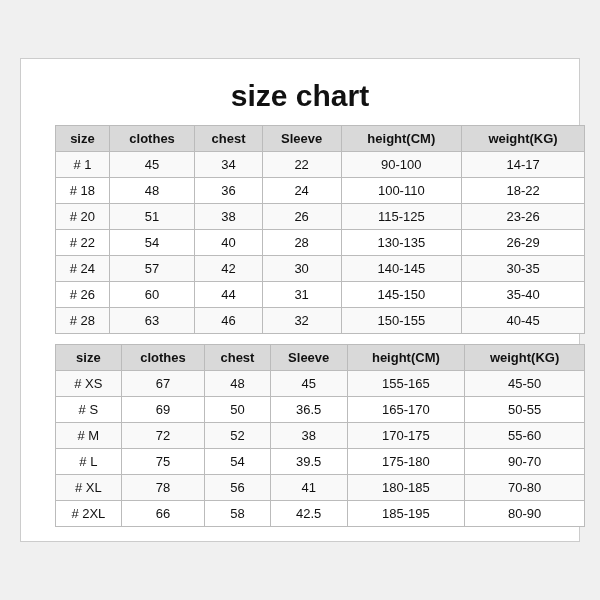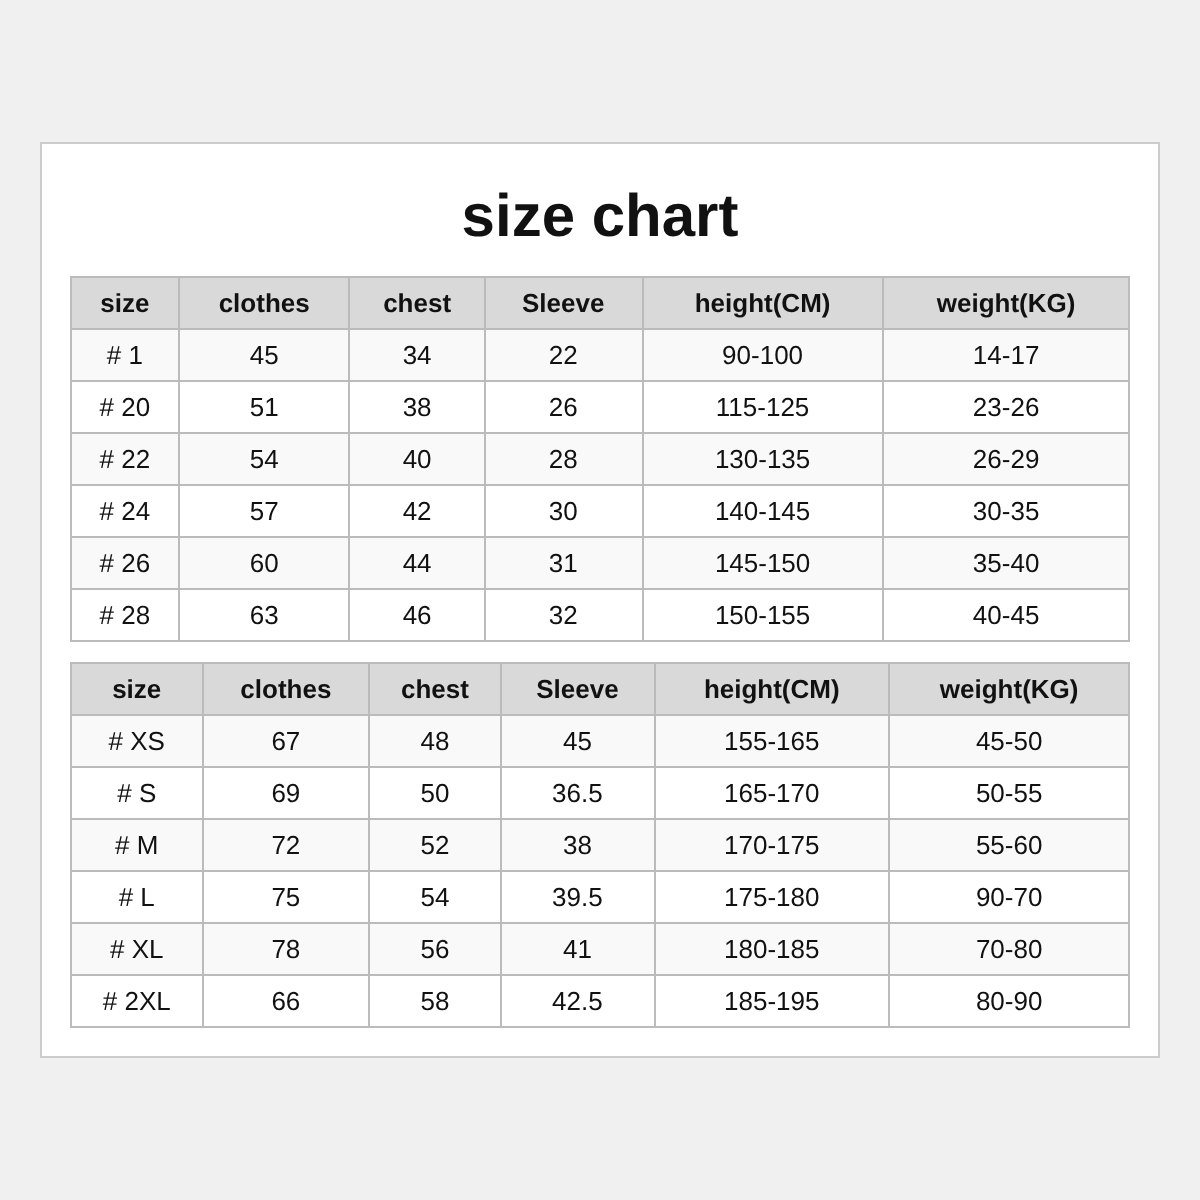--- a/index.html
+++ b/index.html
@@ -22,20 +22,21 @@
       text-align: center;
       font-size: 30px;
       font-weight: bold;
       padding: 10px 0 12px;
       color: #111;
     }
     table {
       width: 100%;
       border-collapse: collapse;
       font-size: 13px;
+      margin-left: 20px;
     }
     th, td {
       border: 1px solid #bbb;
       text-align: center;
       padding: 5px 4px;
       color: #111;
     }
     thead th {
       background: #d9d9d9;
       font-weight: bold;
@@ -69,20 +70,28 @@
         </tr>
     </thead>
     <tbody>
     <tr>
           <td># 1</td>
           <td>45</td>
           <td>34</td>
           <td>22</td>
           <td>90-100</td>
           <td>14-17</td>
+        </tr>
+        <tr>
+          <td># 18</td>
+          <td>48</td>
+          <td>36</td>
+          <td>24</td>
+          <td>100-110</td>
+          <td>18-22</td>
         </tr>
         <tr>
           <td># 20</td>
           <td>51</td>
           <td>38</td>
           <td>26</td>
           <td>115-125</td>
           <td>23-26</td>
         </tr>
         <tr>

